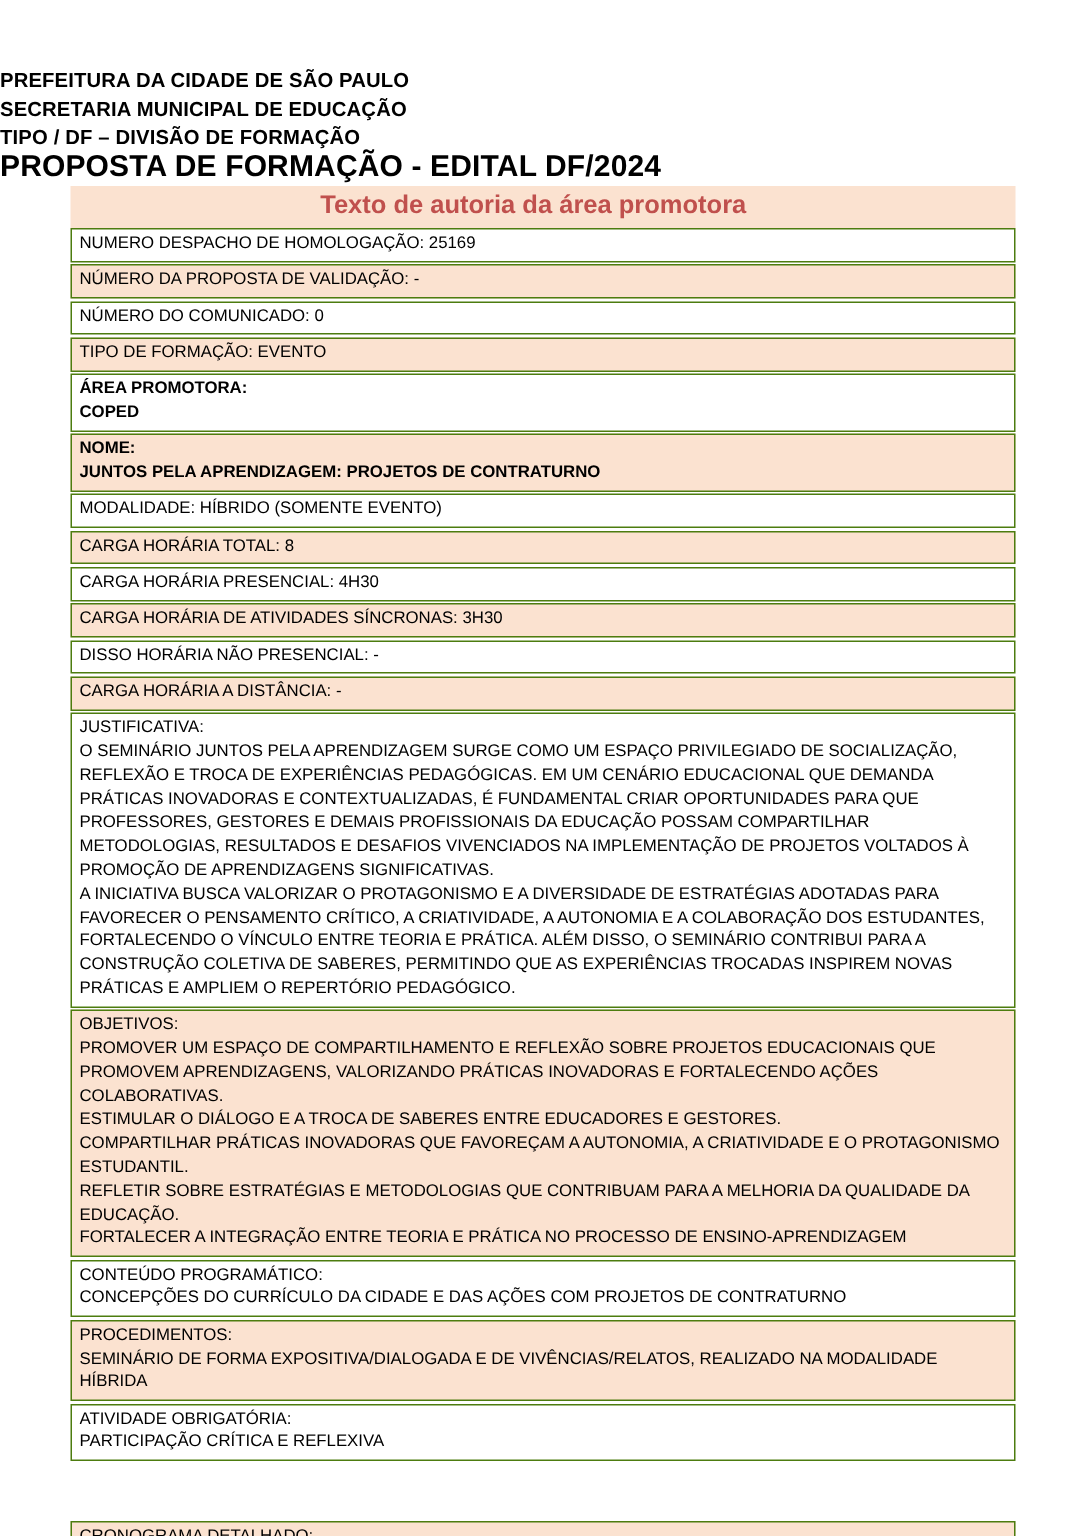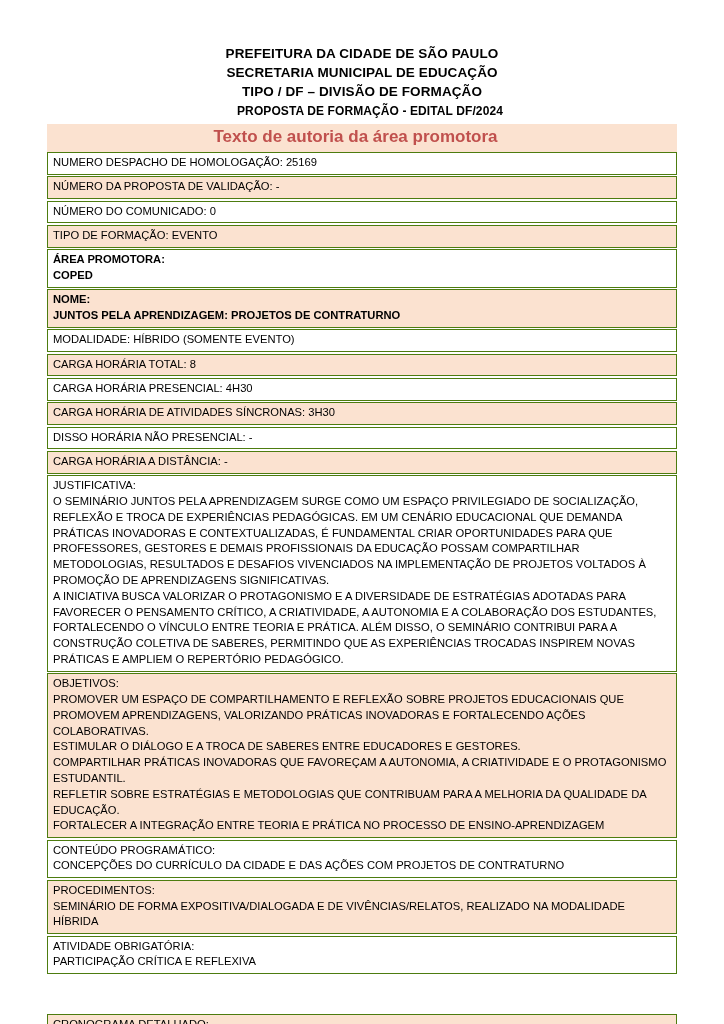--- a/index.html
+++ b/index.html
@@ -16,33 +16,31 @@
   }
   .page {
     position: relative;
     width: 724px;
     height: 1024px;
     background: #ffffff;
     box-sizing: border-box;
   }
   .header {
     padding-top: 44px;
-    text-align: center;
   }
   .header-line {
     font-size: 13.5px;
     font-weight: bold;
     line-height: 19px;
     letter-spacing: 0.1px;
     color: #000000;
   }
   .header-line.big {
-    font-size: 12px;
+    font-size: 20px;
     line-height: 21px;
-    padding-left: 16px;
   }
   .table-wrap {
     margin: 0 auto;
     width: 630px;
     padding-top: 2px;
   }
   .banner {
     background: #FBE2D0;
     text-align: center;
     font-size: 17px;

